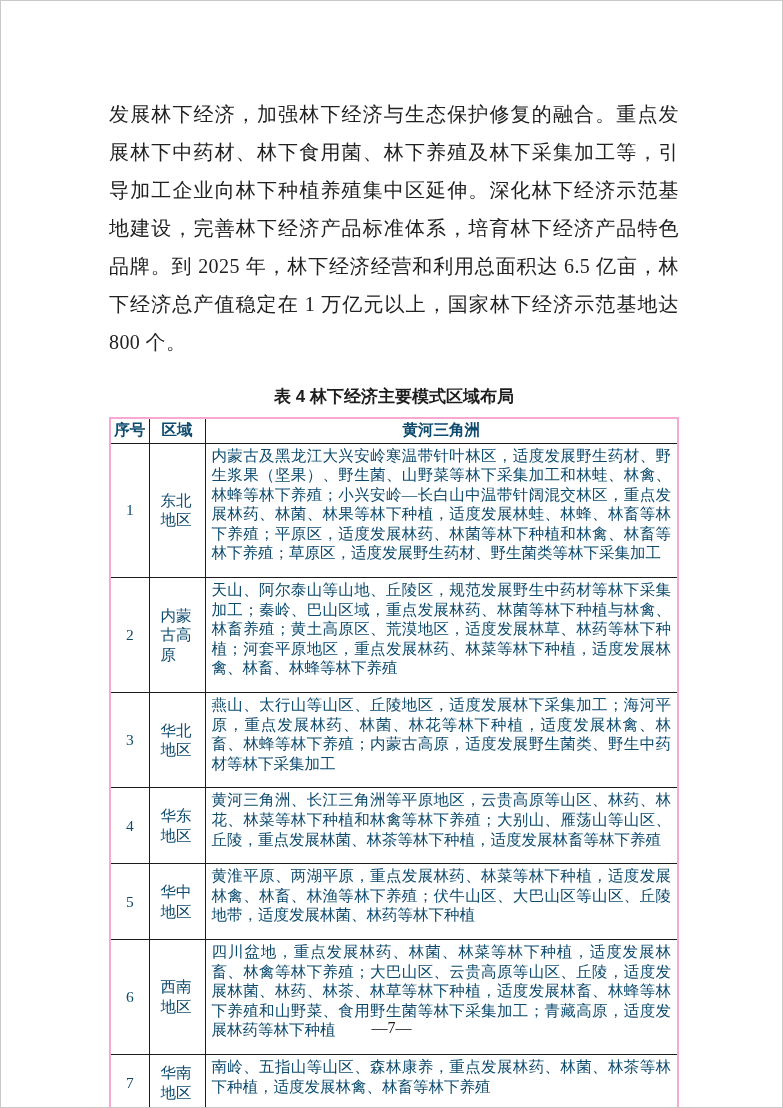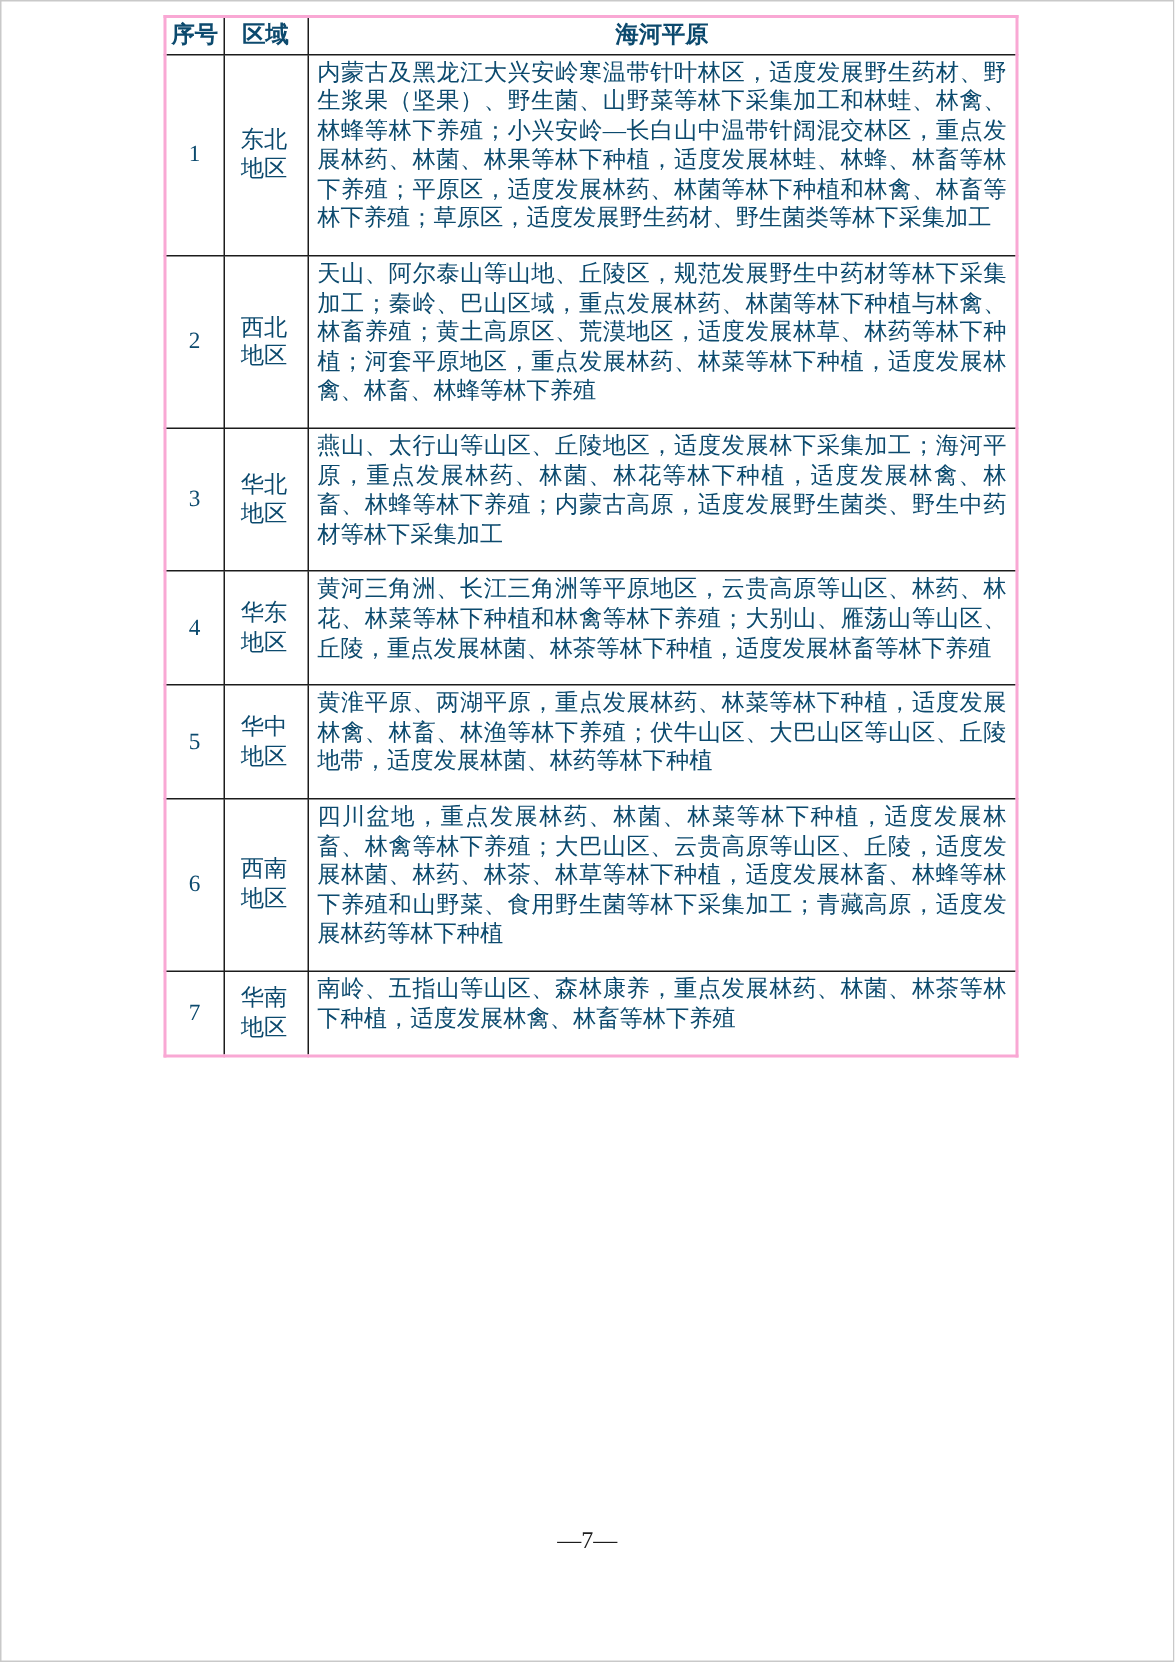--- a/index.html
+++ b/index.html
@@ -90,39 +90,41 @@
     font-size:16px;
     color:#1d1d1d;
   }
 </style>
 </head>
 <body>
 
 <div class="page">
   <div class="content">
 
+    <p class="para">发展林下经济，加强林下经济与生态保护修复的融合。重点发展林下中药材、林下食用菌、林下养殖及林下采集加工等，引导加工企业向林下种植养殖集中区延伸。深化林下经济示范基地建设，完善林下经济产品标准体系，培育林下经济产品特色品牌。到 2025 年，林下经济经营和利用总面积达 6.5 亿亩，林下经济总产值稳定在 1 万亿元以上，国家林下经济示范基地达 800 个。</p>
 
+    <div class="table-title">表 4 林下经济主要模式区域布局</div>
 
     <table class="layout-table">
       <thead>
         <tr>
           <th>序号</th>
           <th>区域</th>
-          <th>海河平原</th>
+          <th>黄河三角洲</th>
         </tr>
       </thead>
       <tbody>
         <tr>
           <td class="cell-no">1</td>
           <td class="cell-region">东北地区</td>
           <td class="cell-mode">内蒙古及黑龙江大兴安岭寒温带针叶林区，适度发展野生药材、野生浆果（坚果）、野生菌、山野菜等林下采集加工和林蛙、林禽、林蜂等林下养殖；小兴安岭—长白山中温带针阔混交林区，重点发展林药、林菌、林果等林下种植，适度发展林蛙、林蜂、林畜等林下养殖；平原区，适度发展林药、林菌等林下种植和林禽、林畜等林下养殖；草原区，适度发展野生药材、野生菌类等林下采集加工</td>
         </tr>
         <tr>
           <td class="cell-no">2</td>
-          <td class="cell-region">西北地区</td>
+          <td class="cell-region">内蒙古高原</td>
           <td class="cell-mode">天山、阿尔泰山等山地、丘陵区，规范发展野生中药材等林下采集加工；秦岭、巴山区域，重点发展林药、林菌等林下种植与林禽、林畜养殖；黄土高原区、荒漠地区，适度发展林草、林药等林下种植；河套平原地区，重点发展林药、林菜等林下种植，适度发展林禽、林畜、林蜂等林下养殖</td>
         </tr>
         <tr>
           <td class="cell-no">3</td>
           <td class="cell-region">华北地区</td>
           <td class="cell-mode">燕山、太行山等山区、丘陵地区，适度发展林下采集加工；海河平原，重点发展林药、林菌、林花等林下种植，适度发展林禽、林畜、林蜂等林下养殖；内蒙古高原，适度发展野生菌类、野生中药材等林下采集加工</td>
         </tr>
         <tr>
           <td class="cell-no">4</td>
           <td class="cell-region">华东地区</td>

